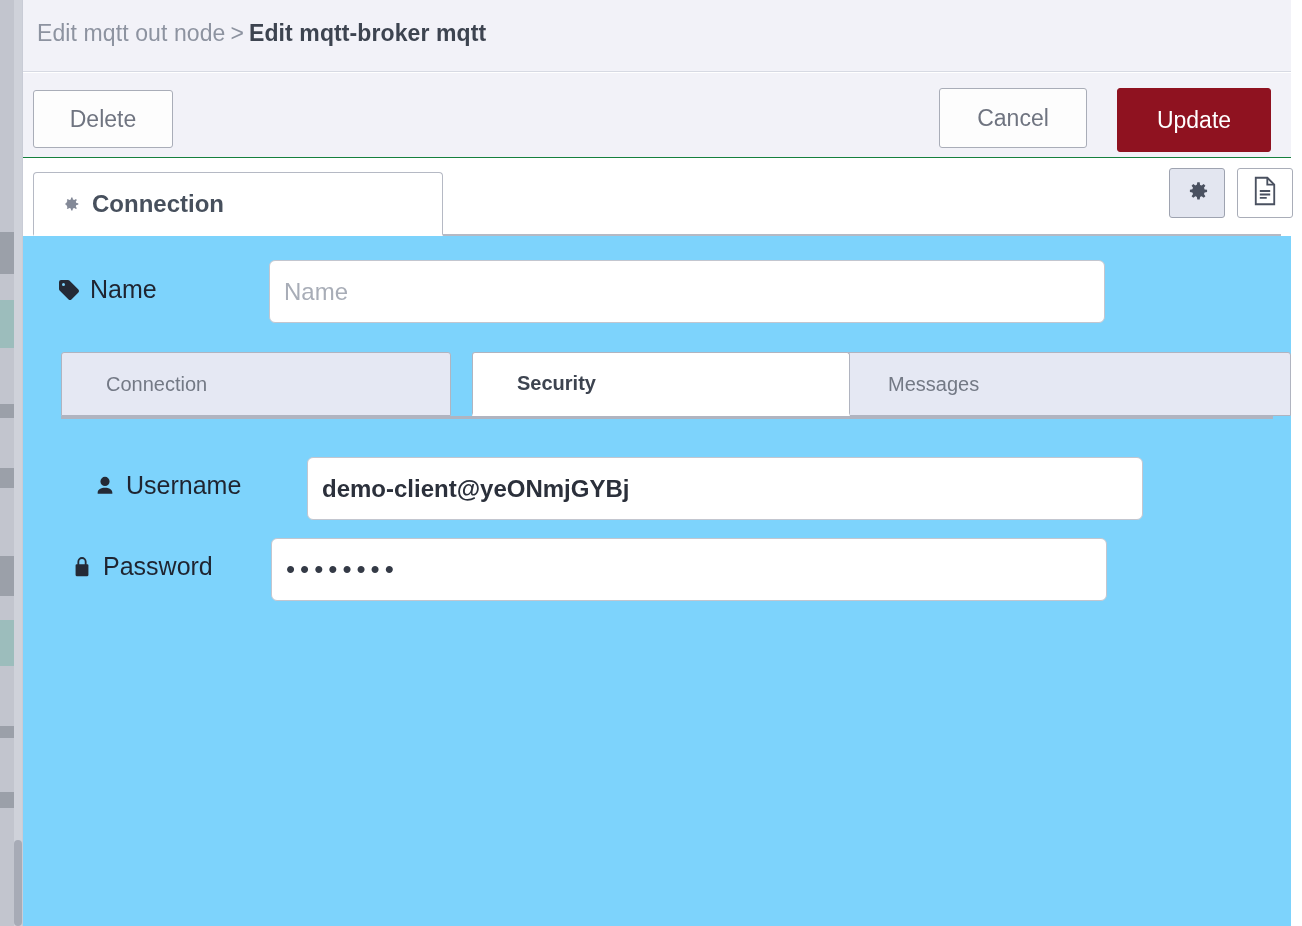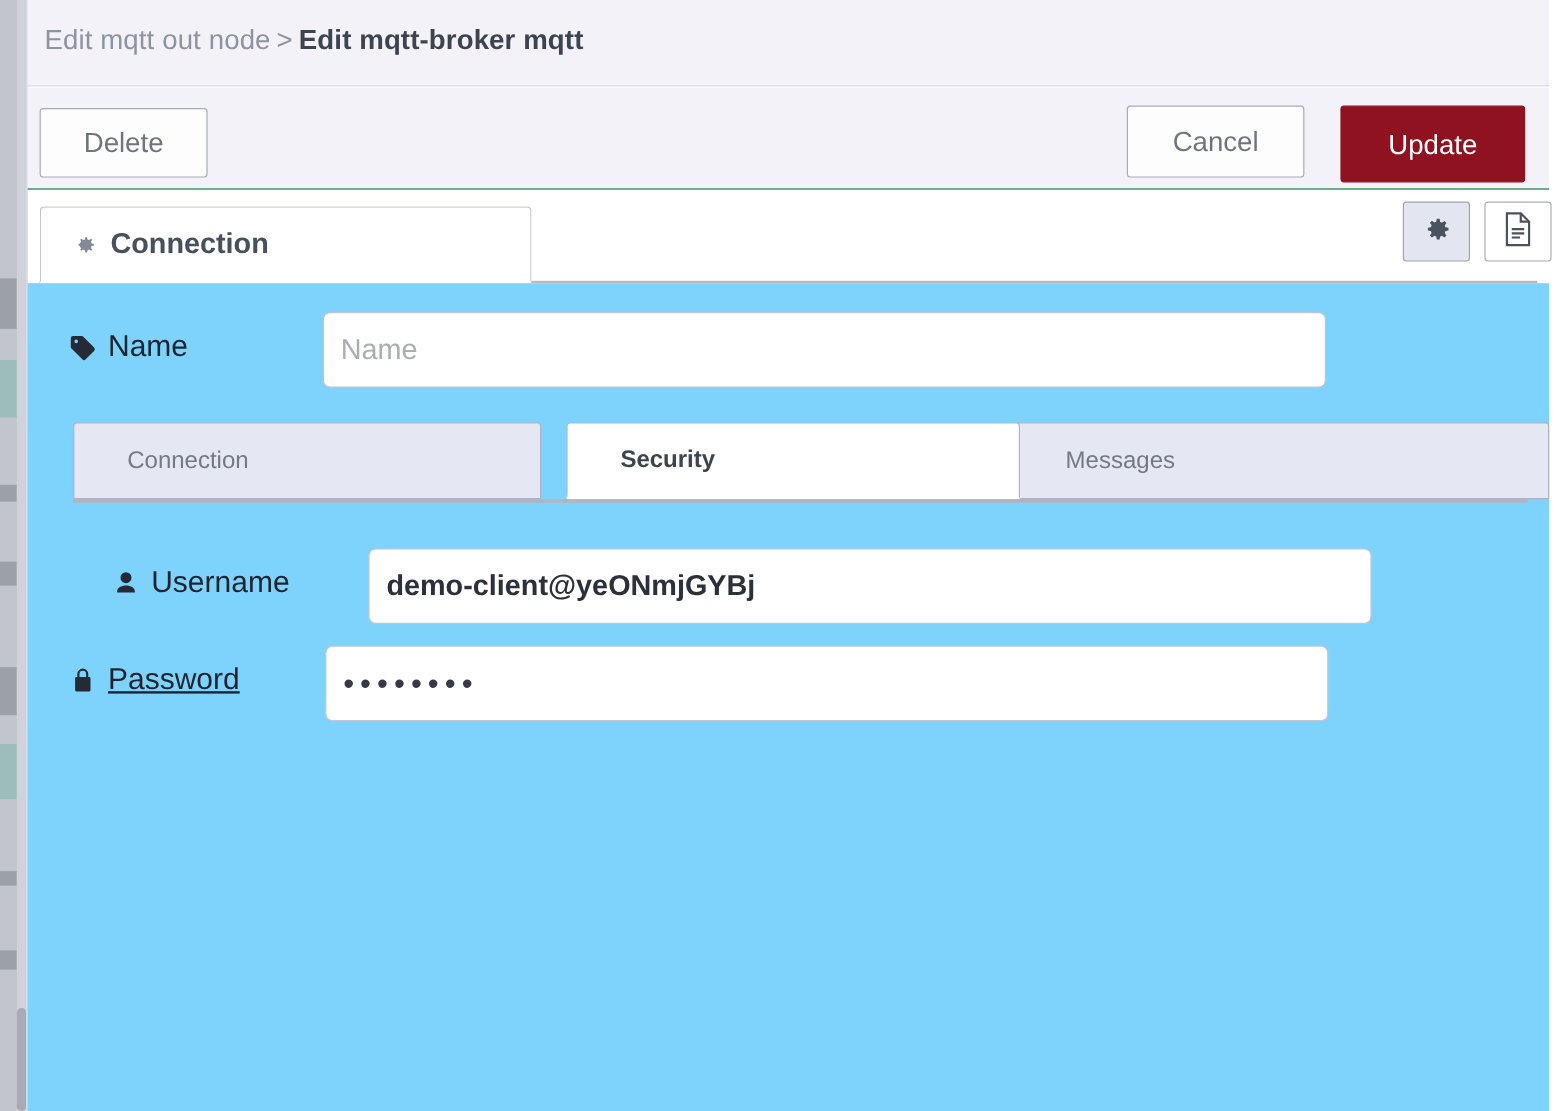--- a/index.html
+++ b/index.html
@@ -240,21 +240,21 @@
   }
   .text-input::placeholder { color: #a8adb7; }
 
   
   .row-name .form-label { left: 34px; top: 15px; }
   .row-name .text-input { left: 246px; top: 0px; width: 836px; height: 63px; }
 
   .row-username .form-label { left: 34px; top: 14px; }
   .row-username .text-input { left: 248px; top: 0px; width: 836px; height: 63px; font-weight: bold; }
 
-  .row-password .form-label { left: 34px; top: 14px; text-decoration: underline; }
+  .row-password .form-label { left: 47px; top: 14px; }
   .row-password .text-input { left: 248px; top: 0px; width: 836px; height: 63px; }
 
   .row-name { left: 0; top: 24px; width: 1268px; height: 64px; }
   .row-username { left: 0; top: 221px; width: 1268px; height: 64px; margin-left: 36px; }
   .row-password { left: 0; top: 302px; width: 1268px; height: 64px; }
 
   .pwd-dots {
     letter-spacing: 5px;
     font-size: 26px;
     color: #343a46;

